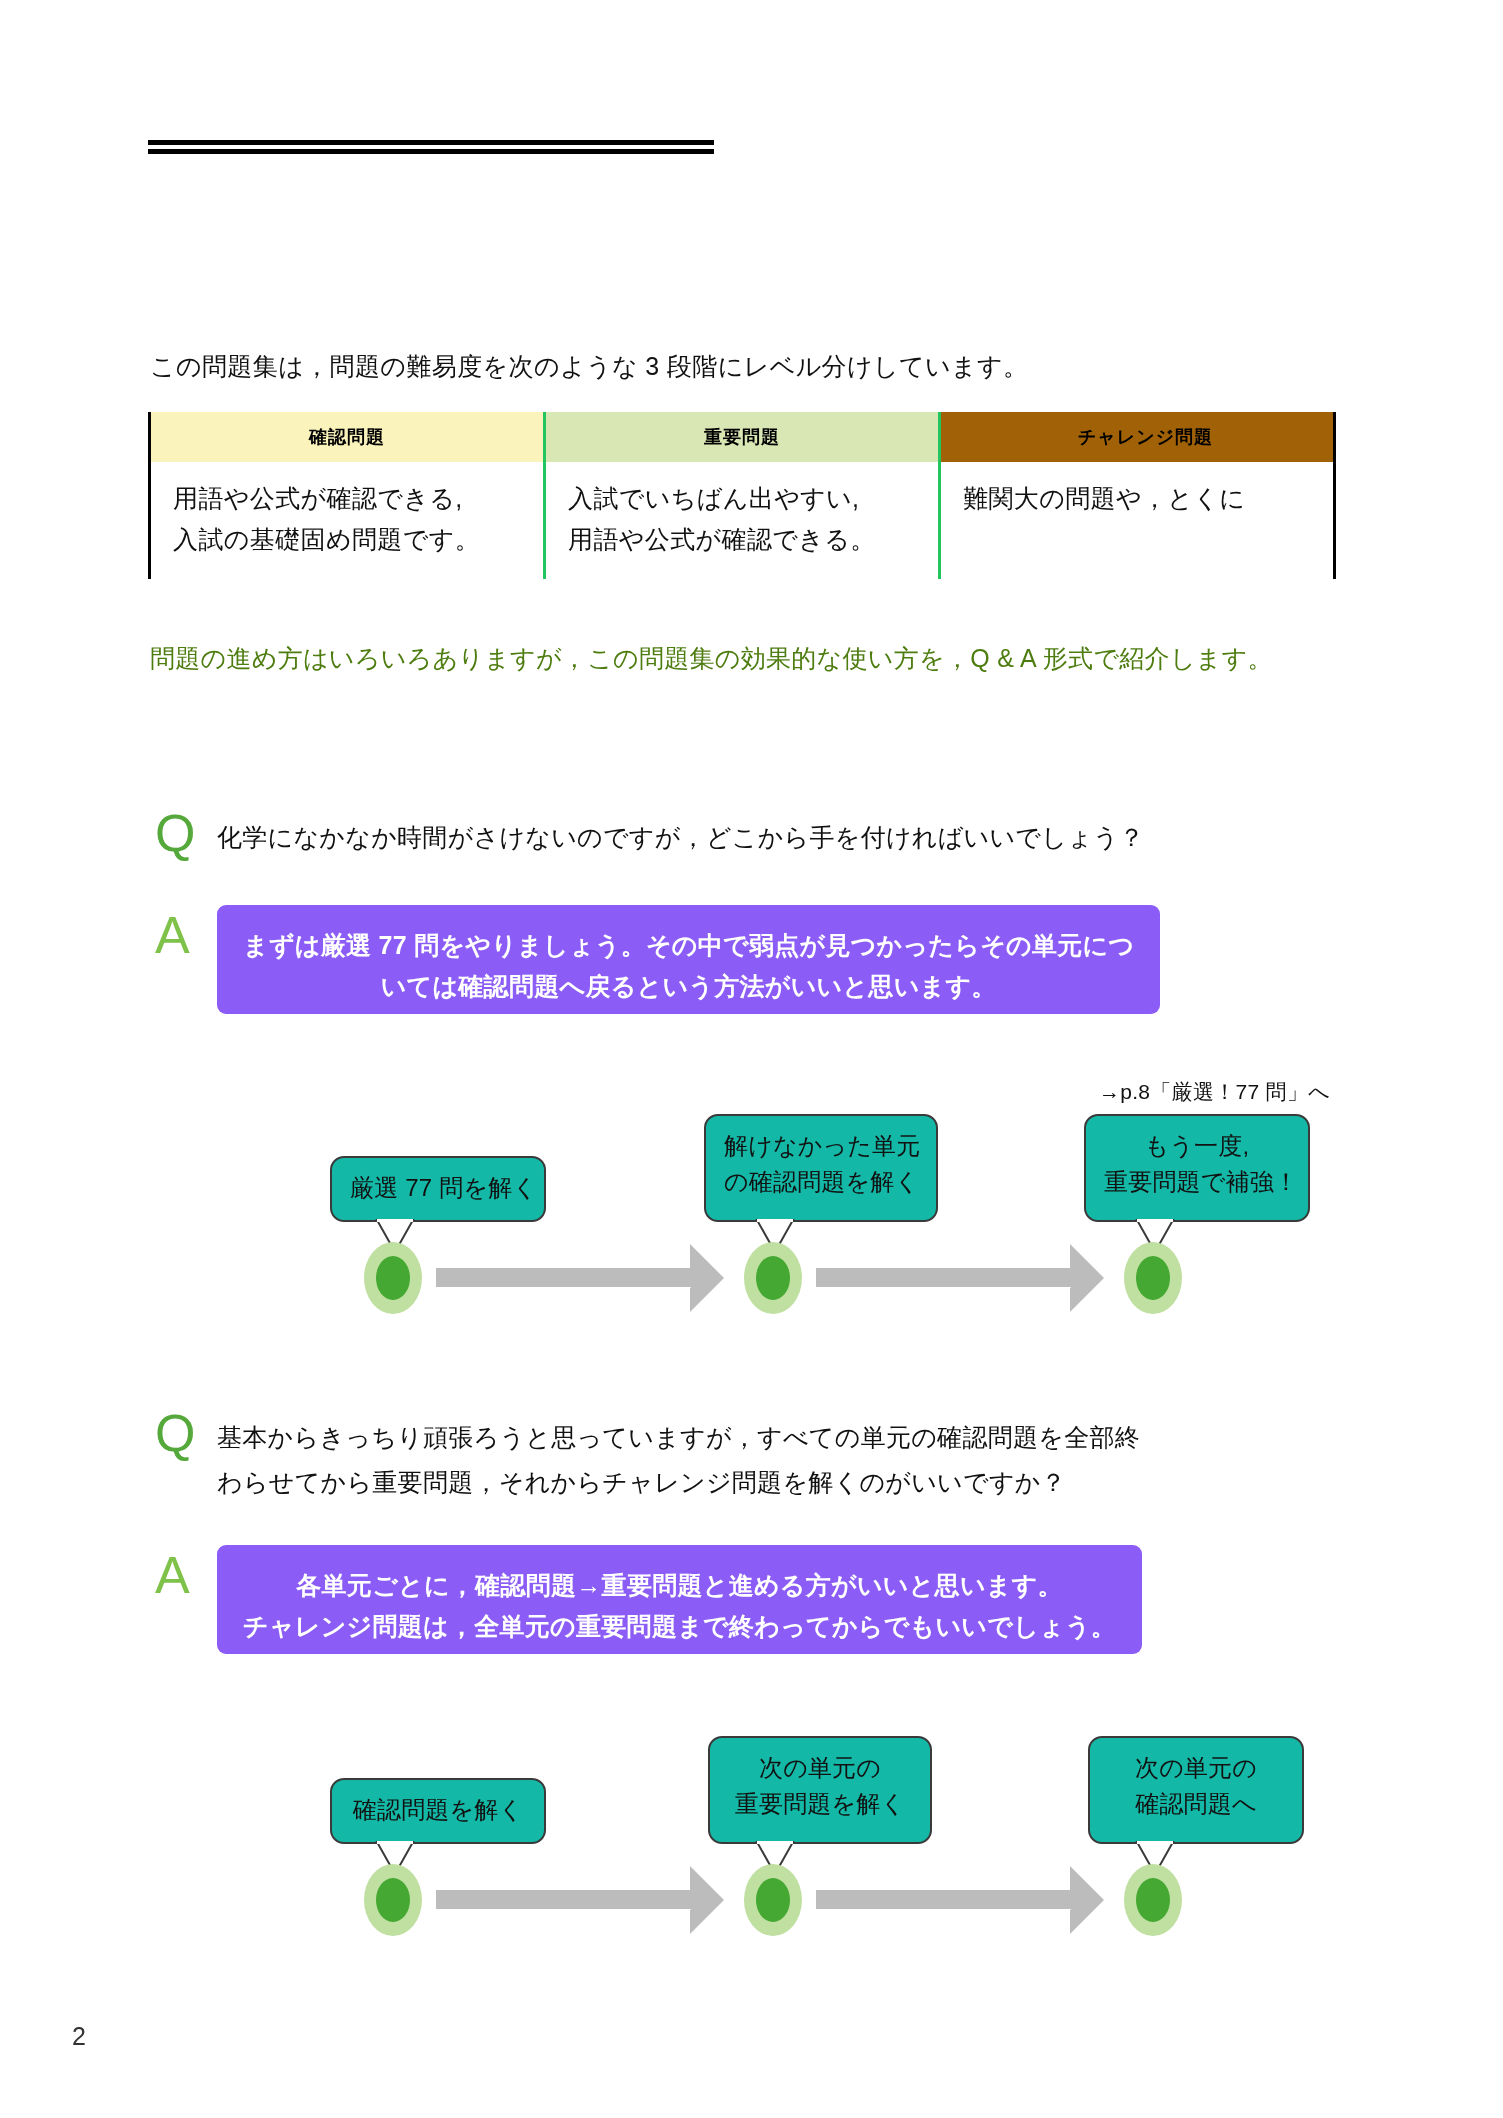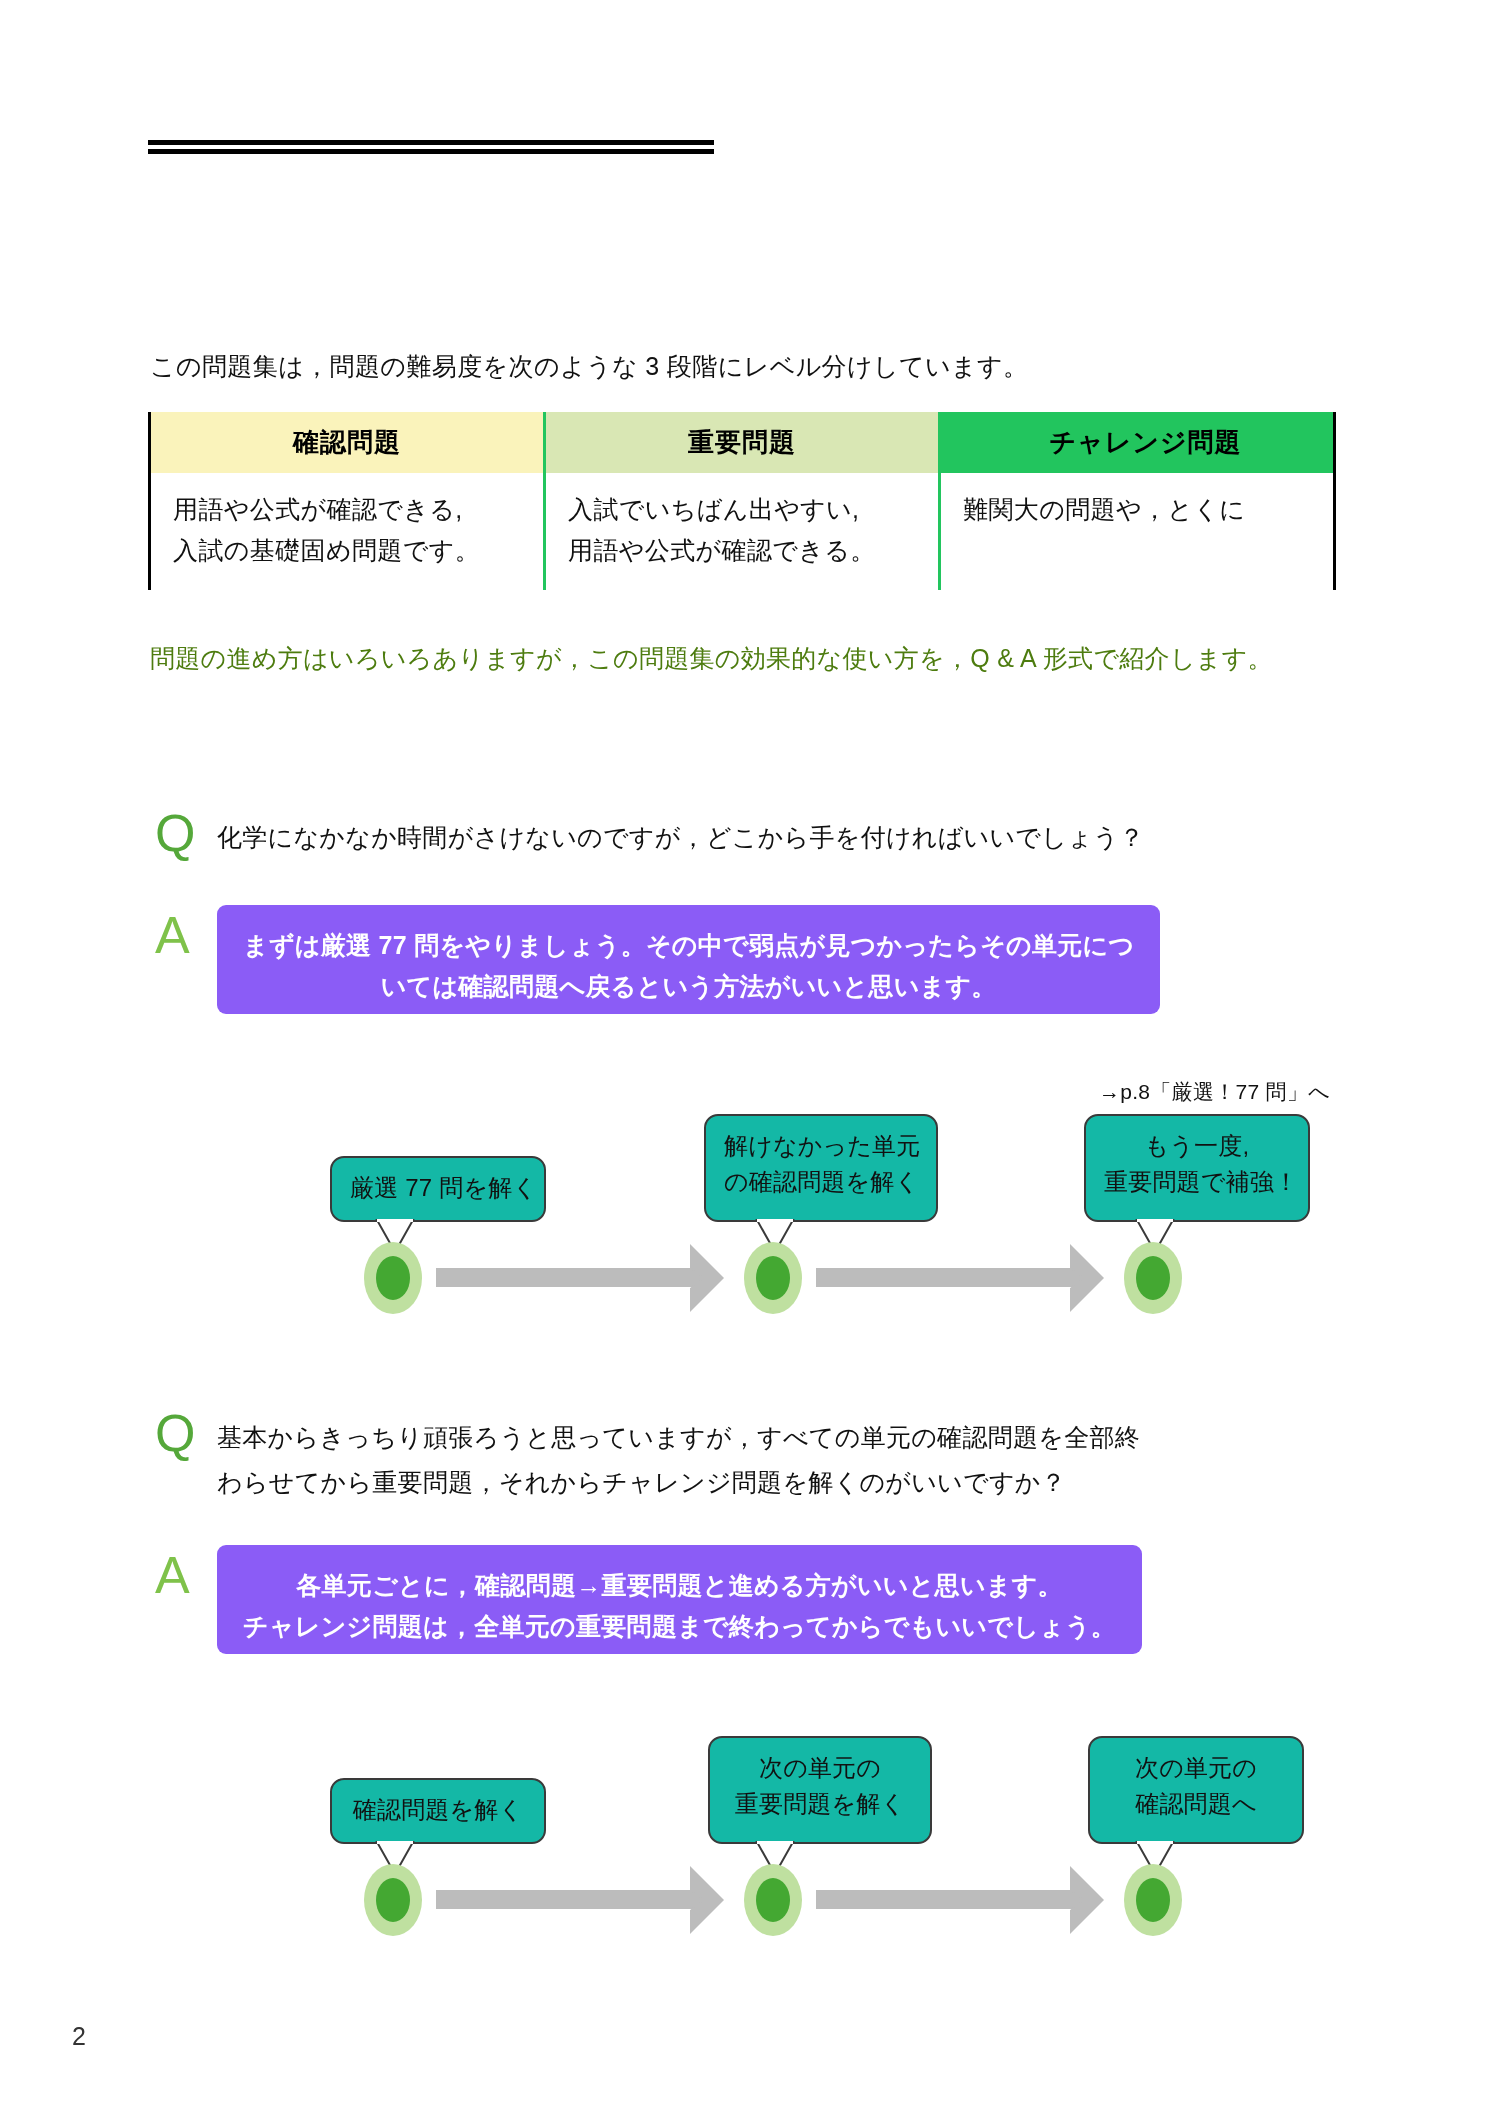--- a/index.html
+++ b/index.html
@@ -75,21 +75,21 @@
   }
   .lvl-col {
     flex: 1 1 0;
     box-sizing: border-box;
   }
   .lvl-col + .lvl-col {
     border-left: 3px solid #22c55e;
   }
   .lvl-head {
     text-align: center;
-    font-size: 26px;
+    font-size: 18px;
     font-weight: 700;
     padding: 13px 0 13px 0;
     letter-spacing: 1px;
     color: #000;
   }
   .lvl-head.c0 { background: #faf3bb; }
   .lvl-head.c1 { background: #d9e7b4; }
   .lvl-head.c2 { background: #9ed0ae; }
   .lvl-body {
     background: #ffffff;
@@ -265,21 +265,21 @@
       </div>
     </div>
     <div class="lvl-col">
       <div class="lvl-head c1" style="background: rgb(217, 231, 180);">重要問題</div>
       <div class="lvl-body">
         <div>入試でいちばん出やすい,</div>
         <div>用語や公式が確認できる。</div>
       </div>
     </div>
     <div class="lvl-col">
-      <div class="lvl-head c2" style="background: #22c55e; padding-left: 17px;">チャレンジ問題</div>
+      <div class="lvl-head c2" style="background: #a16207; padding-left: 17px;">チャレンジ問題</div>
       <div class="lvl-body">
         <div>難関大の問題や，とくに</div>
       </div>
     </div>
   </div>
 
   <div class="after-table-p">問題の進め方はいろいろありますが，この問題集の効果的な使い方を，Q &amp; A 形式で紹介します。</div>
 
   <div class="qa-block">
 

